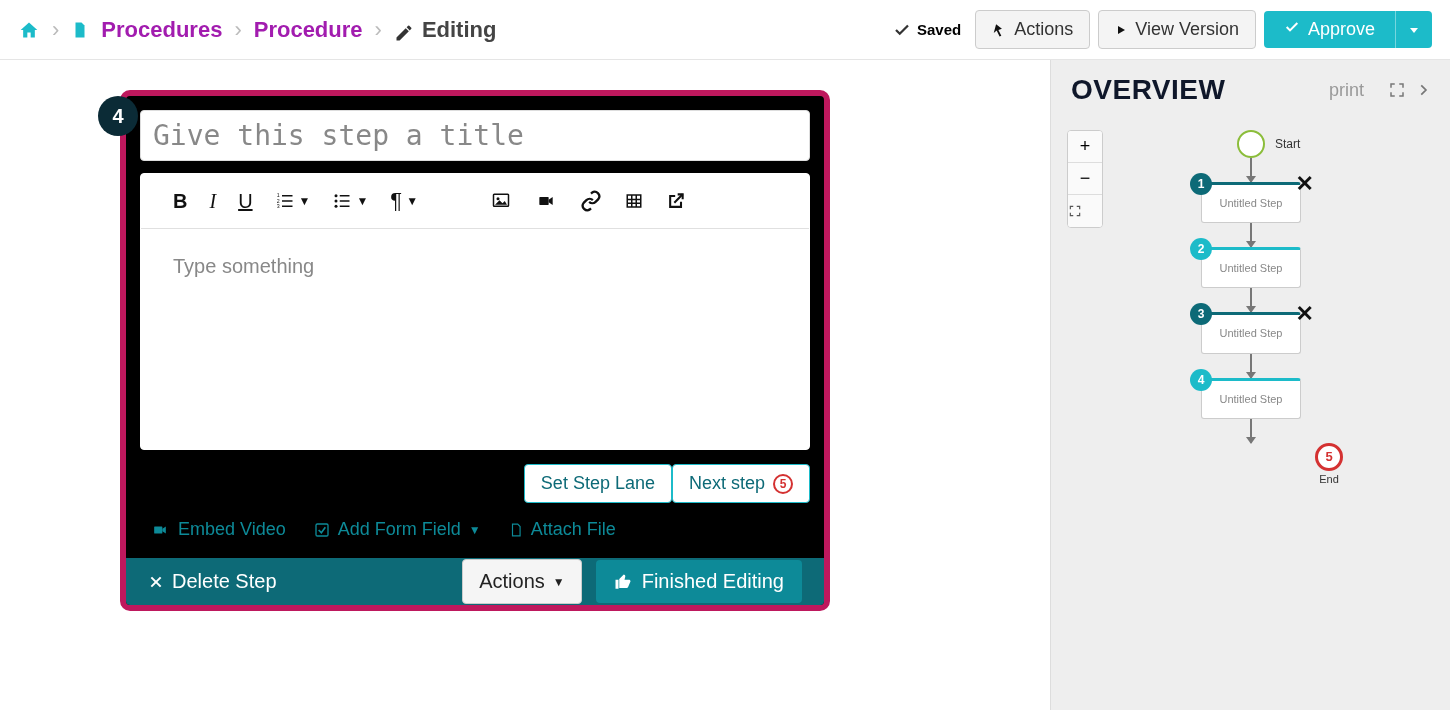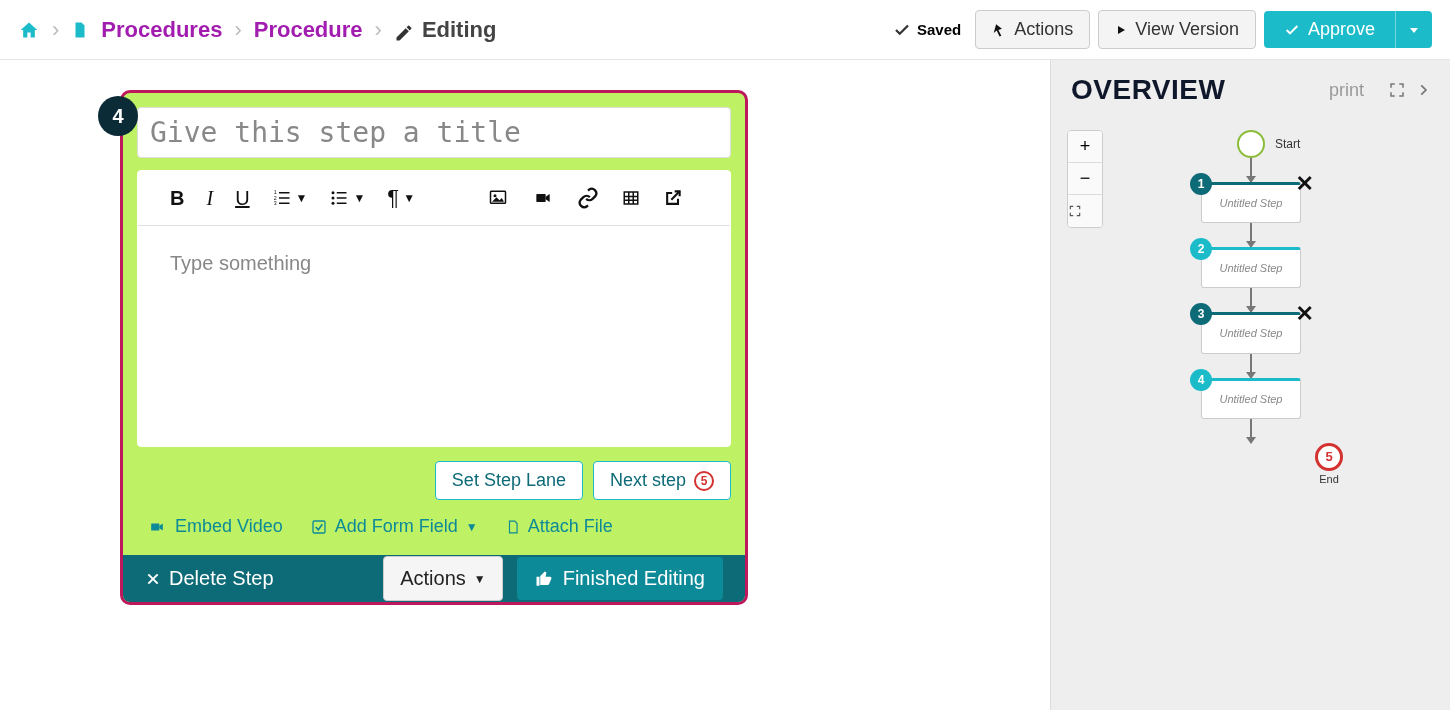--- a/index.html
+++ b/index.html
@@ -9,43 +9,43 @@
 .topbar { display: flex; align-items: center; padding: 10px 18px; border-bottom: 1px solid #e5e5e5; }
 .breadcrumb { display: flex; align-items: center; gap: 12px; font-size: 22px; font-weight: 600; }
 .breadcrumb a, .breadcrumb .bc-link { color: #a21caf; text-decoration: none; cursor: pointer; }
 .bc-sep { color: #bbb; font-weight: 400; }
 .bc-current { color: #444; display: flex; align-items: flex-end; gap: 8px; }
 .home-icon, .file-icon, .pencil-icon { display: inline-flex; }
 .topbar-right { margin-left: auto; display: flex; align-items: center; gap: 8px; }
 .saved { display: flex; align-items: center; gap: 6px; color: #000000; font-size: 15px; margin-right: 6px; font-weight: bold; }
 .btn { display: inline-flex; align-items: center; gap: 8px; padding: 8px 16px; border: 1px solid #ccc; border-radius: 4px; background: #f4f4f4; font-size: 18px; cursor: pointer; color: #333; }
 .btn-approve-wrap { display: flex; }
-.btn-approve { background: #1CBBC9; color: #fff; border: none; border-radius: 4px 0 0 4px; padding: 8px 20px; font-size: 18px; display: inline-flex; align-items: center; gap: 8px; }
+.btn-approve { background: #1CBBC9; color: #fff; border: none; border-radius: 4px 0 0 4px; padding: 8px 20px; font-size: 18px; display: inline-flex; gap: 8px; }
 .btn-approve-caret { background: #1CBBC9; color: #fff; border: none; border-left: 1px solid rgba(255,255,255,0.4); border-radius: 0 4px 4px 0; padding: 8px 12px; }
 
 
 .main { display: flex; height: calc(710px - 60px); }
 .editor-col { flex: 1; padding: 30px 0 0 120px; position: relative; }
 .overview-col { width: 400px; background: #eeeeee; border-left: 1px solid #ddd; position: relative; }
 
 
 .step-badge { position: absolute; left: 98px; top: 36px; width: 40px; height: 40px; border-radius: 50%; background: #0b2b36; color: #fff; display: flex; align-items: center; justify-content: center; font-size: 20px; font-weight: 600; }
 
 
-.card { width: 628px; border: 3px solid #be185d; border-radius: 10px; overflow: hidden; background: #bef264; }
+.card { width: 710px; border: 6px solid #be185d; border-radius: 10px; overflow: hidden; background: #000000; }
 .title-input-wrap { padding: 14px 14px 8px 14px; }
 .title-input { width: 100%; font-size: 28px; padding: 8px 12px; border: 1px solid #ddd; border-radius: 4px; background: #fff; color: #333; resize: none; }
 .title-input::placeholder { color: #888; }
 .rte-wrap { margin: 0 14px 14px 14px; background: #fff; border: 1px solid #fff; border-radius: 4px; }
 .rte-toolbar { display: flex; align-items: center; gap: 22px; padding: 14px 32px; border-bottom: 1px solid #e0e0e0; }
 .rte-toolbar .tb-btn { cursor: pointer; display: inline-flex; align-items: center; gap: 4px; color: #111; font-size: 20px; }
 .rte-toolbar .tb-gap { width: 28px; }
 .rte-body { min-height: 220px; padding: 26px 32px; color: #888; font-size: 20px; }
 
-.action-row { display: flex; justify-content: flex-end; gap: 10px; padding: 0 14px 10px; }
+.action-row { display: flex; justify-content: flex-end; padding: 0 14px 10px; }
 .outline-btn { border: 1px solid #1CBBC9; color: #0d6a77; background: #fff; padding: 8px 16px; border-radius: 4px; font-size: 18px; display: inline-flex; align-items: center; gap: 8px; cursor: pointer; }
 .red-badge-sm { width: 20px; height: 20px; border: 2px solid #d43131; color: #d43131; border-radius: 50%; display: inline-flex; align-items: center; justify-content: center; font-size: 12px; font-weight: 700; }
 
 .attach-row { display: flex; gap: 28px; padding: 6px 24px 18px; }
 .attach-link { color: #0d8a98; font-size: 18px; display: inline-flex; align-items: center; gap: 8px; cursor: pointer; }
 .caret-dn { font-size: 12px; }
 
 .card-footer { background: #0d6a77; color: #fff; display: flex; align-items: center; padding: 1px 22px; gap: 14px; }
 .delete-link { color: #fff; font-size: 20px; display: inline-flex; align-items: center; gap: 8px; cursor: pointer; }
 .card-footer .spacer { flex: 1; }
@@ -68,21 +68,21 @@
 .start-node { display: flex; align-items: center; gap: 10px; margin-left: 56px; }
 .start-circle { width: 28px; height: 28px; border: 2px solid #8bbd3a; border-radius: 50%; background: #fff; }
 .start-label { font-size: 12px; color: #333; }
 .connector { width: 2px; height: 24px; background: #777; margin-left: 69px; position: relative; }
 .connector::after { content: ""; position: absolute; bottom: -1px; left: -4px; border-left: 5px solid transparent; border-right: 5px solid transparent; border-top: 7px solid #777; }
 .step-node { position: relative; width: 100px; margin-left: 20px; background: #fff; border: 1px solid #ccc; border-radius: 3px; border-top: 3px solid #1CBBC9; padding: 12px 6px; text-align: center; }
 .step-node.sel { border-top-color: #0d6a77; }
 .step-node .num { position: absolute; left: -12px; top: -12px; width: 22px; height: 22px; border-radius: 50%; background: #1CBBC9; color: #fff; font-size: 12px; font-weight: 700; display: flex; align-items: center; justify-content: center; }
 .step-node.sel .num { background: #0d6a77; }
 .step-node .x { position: absolute; right: -14px; top: -14px; font-size: 22px; font-weight: 900; color: #111; cursor: pointer; }
-.step-node .lbl { font-size: 11px; color: #888; font-style: italic; line-height: 1.2; }
+.step-node .lbl { font-size: 11px; color: #888; line-height: 1.2; }
 .end-node { display: flex; flex-direction: column; align-items: center; margin-left: 56px; }
 .end-circle { width: 28px; height: 28px; border: 3px solid #d43131; border-radius: 50%; display: flex; align-items: center; justify-content: center; color: #d43131; font-size: 13px; font-weight: 800; background: #fff; }
 .end-label { font-size: 11px; color: #333; margin-top: 2px; }
 
 svg { display: block; }
 </style>
 </head>
 <body>
 
 <div class="topbar">

